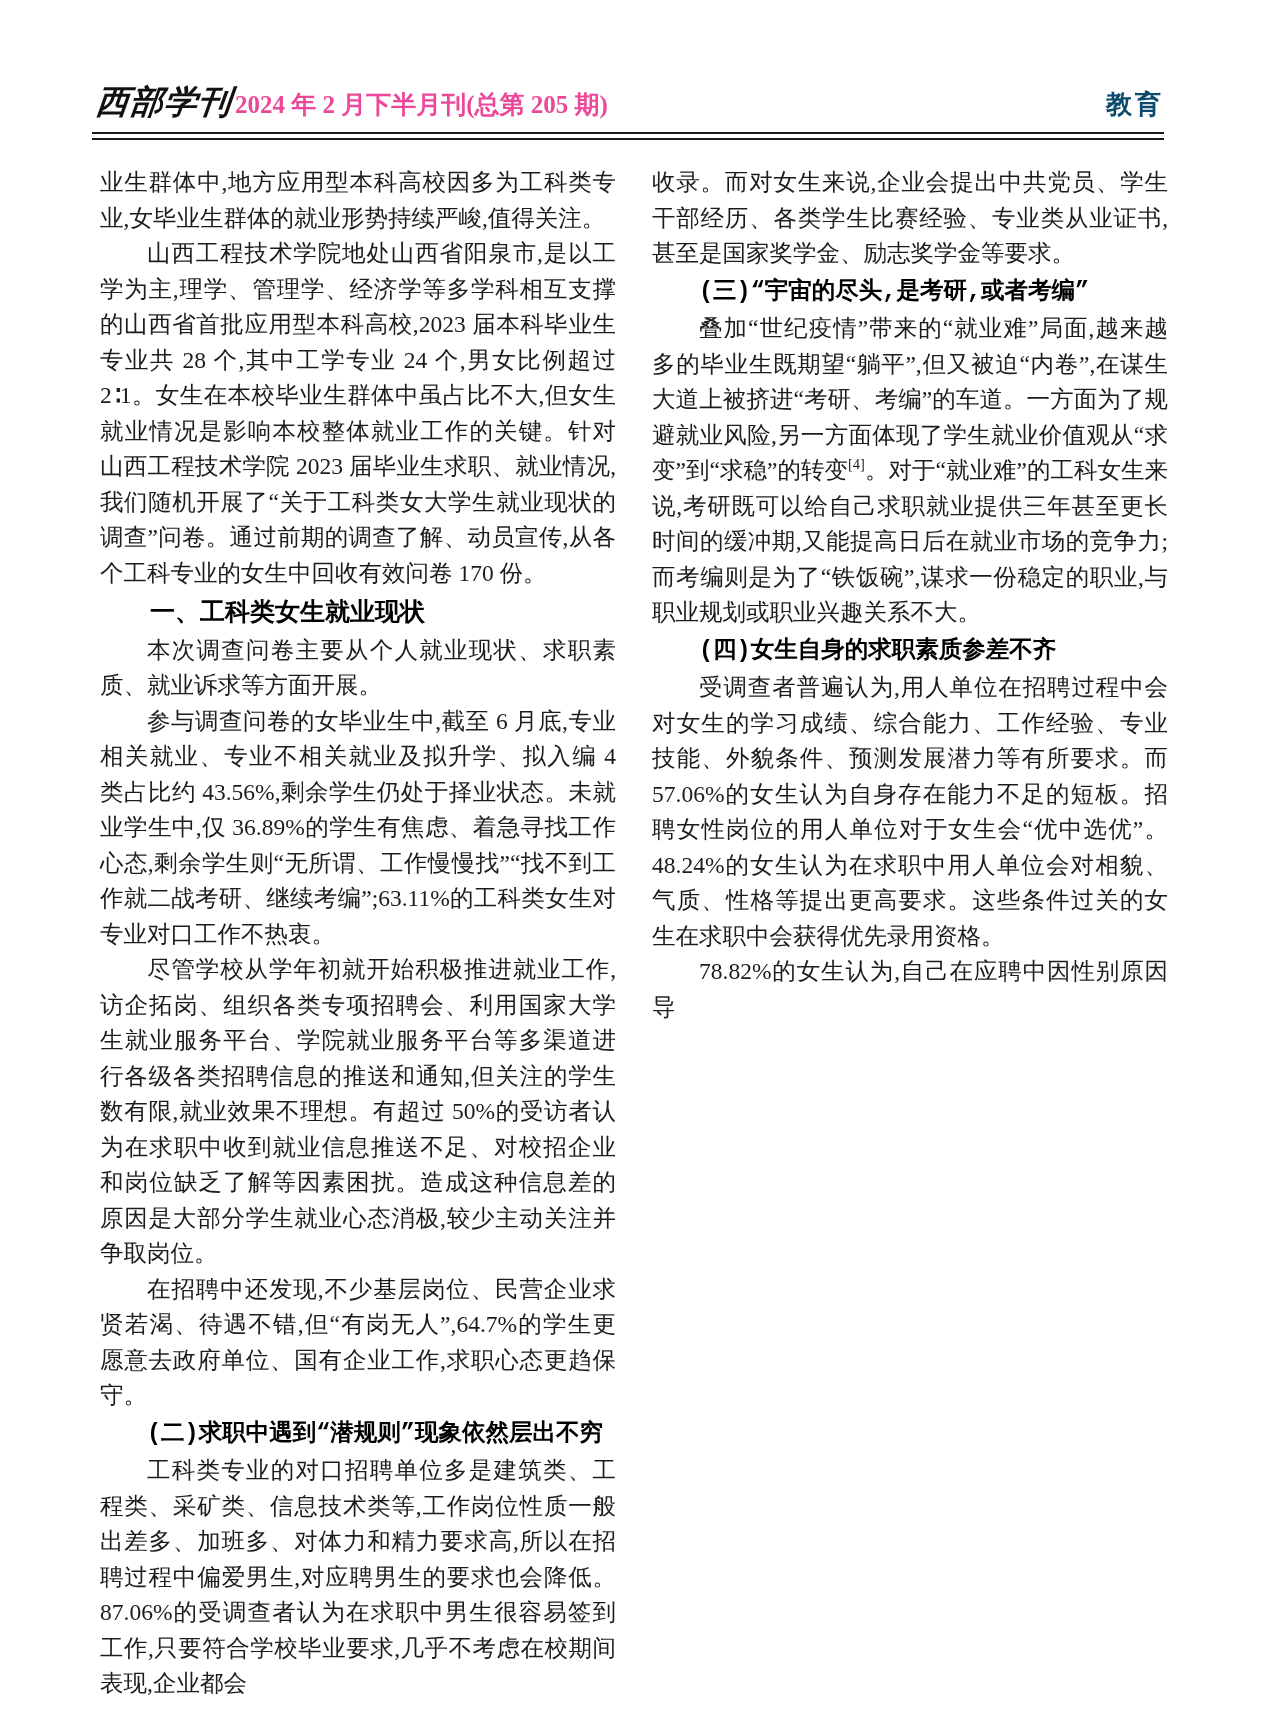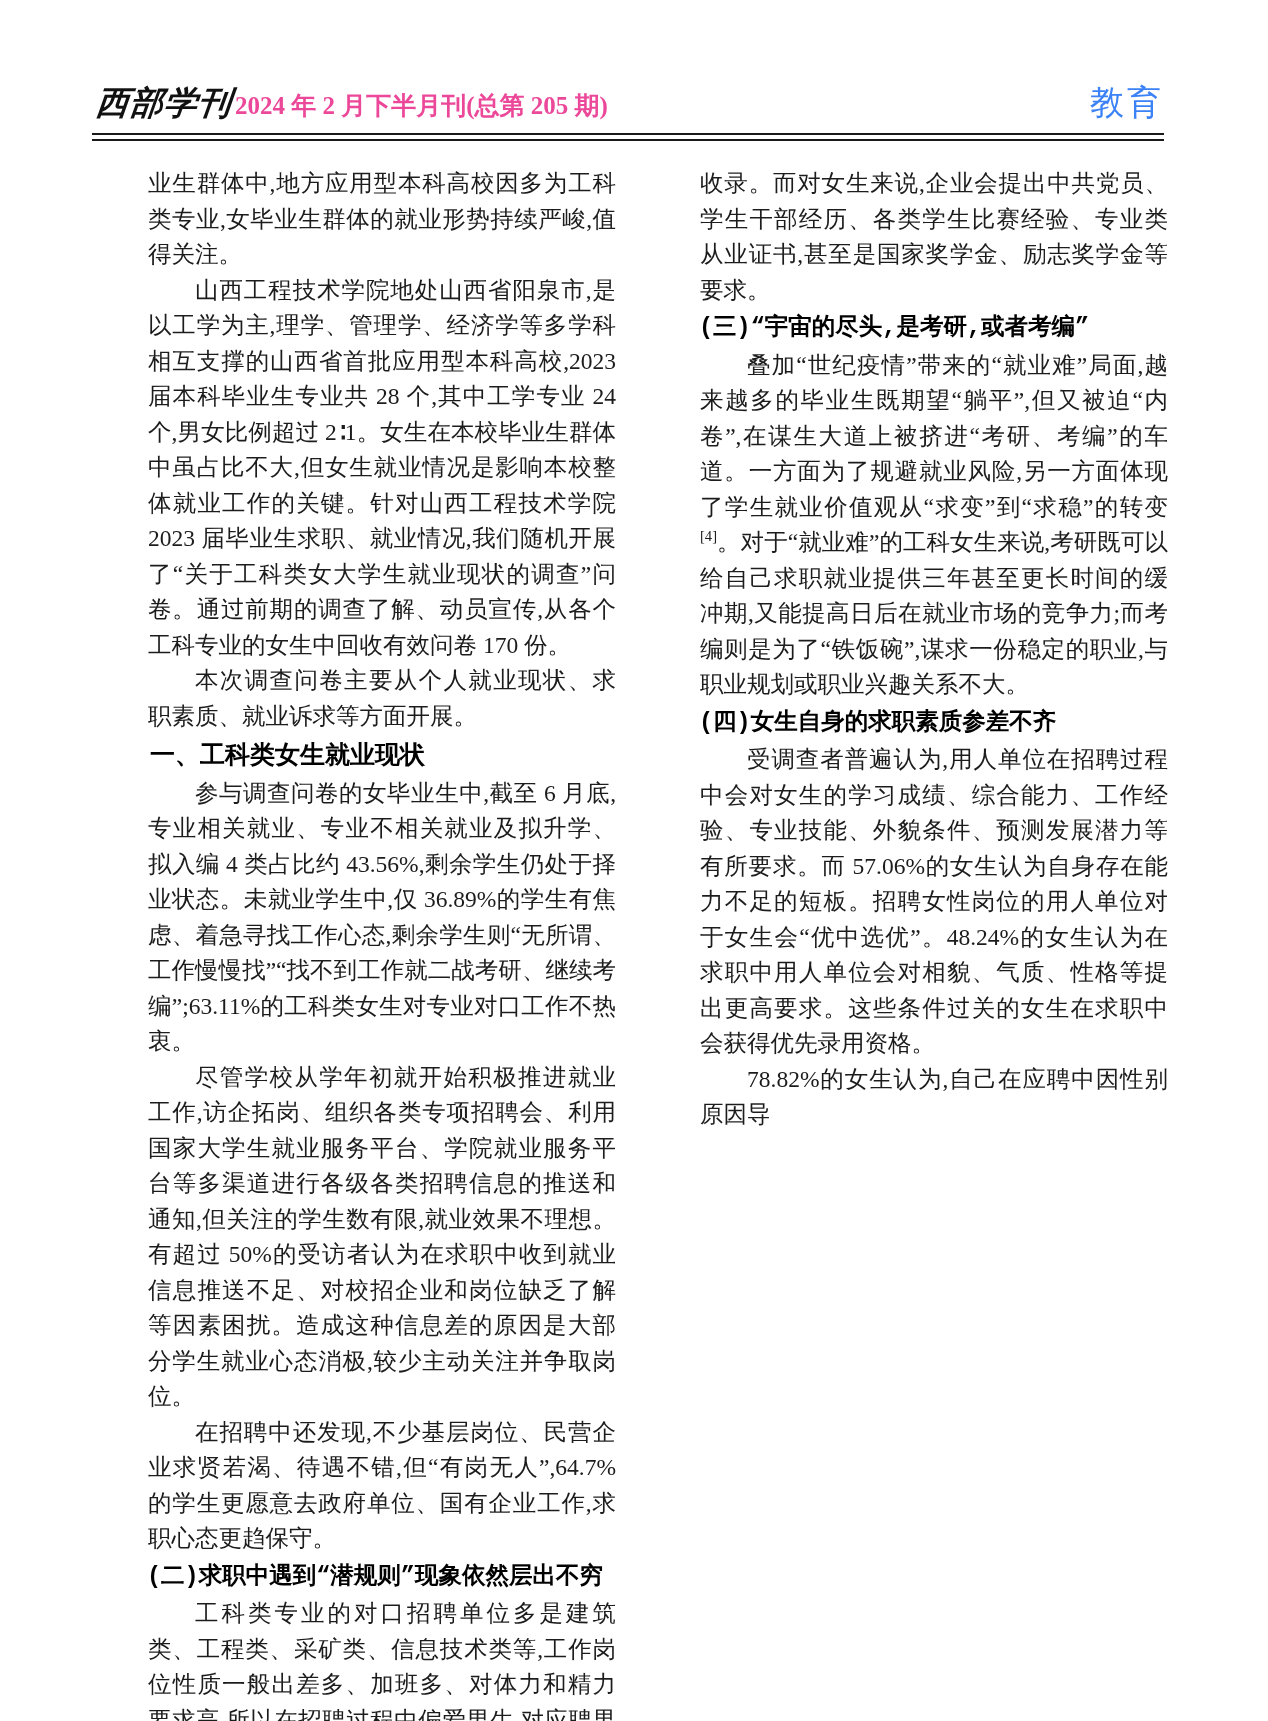--- a/index.html
+++ b/index.html
@@ -34,24 +34,24 @@
     color: #111;
   }
   .issue {
     font-family: "Liberation Serif", "DejaVu Serif", serif;
     font-weight: bold;
     font-size: 25px;
     color: #ec4899;
   }
   .section-label {
     font-family: "Liberation Sans", "DejaVu Sans", sans-serif;
-    font-weight: normal;
-    font-size: 34px;
+    font-weight: bold;
+    font-size: 26px;
     letter-spacing: 3px;
-    color: #3b82f6;
+    color: #0c4a6e;
   }
   .rule {
     margin: 7px 104px 0 92px;
     height: 4px;
     border-top: 2px solid #1a1a1a;
     border-bottom: 2px solid #1a1a1a;
   }
   
   .main {
     display: flex;
@@ -61,21 +61,21 @@
   }
   .col {
     flex: 1;
     min-width: 0;
     font-size: 23.5px;
     line-height: 35.5px;
     text-align: justify;
     text-justify: inter-ideograph;
   }
   .block { margin: 0; }
-  .block.para { text-indent: 2em; margin-left: 48px; }
+  .block.para { text-indent: 2em; }
   .block.para.no-indent { text-indent: 0; }
   .block.h1 {
     font-family: "Liberation Sans", "DejaVu Sans", sans-serif;
     font-weight: bold;
     font-size: 25px;
     color: #000;
     text-indent: 2em;
     padding: 3px 0;
   }
   .block.h2 {
@@ -100,22 +100,22 @@
     </div>
     <div class="section-label">教育</div>
   </div>
 
   <div class="rule"></div>
 
   <div class="main">
     <div class="col" id="col-left">
         <div class="block para no-indent"><span>业生群体中,地方应用型本科高校因多为工科类专业,女毕业生群体的就业形势持续严峻,值得关注。</span></div>
         <div class="block para"><span>山西工程技术学院地处山西省阳泉市,是以工学为主,理学、管理学、经济学等多学科相互支撑的山西省首批应用型本科高校,2023 届本科毕业生专业共 28 个,其中工学专业 24 个,男女比例超过 2∶1。女生在本校毕业生群体中虽占比不大,但女生就业情况是影响本校整体就业工作的关键。针对山西工程技术学院 2023 届毕业生求职、就业情况,我们随机开展了“关于工科类女大学生就业现状的调查”问卷。通过前期的调查了解、动员宣传,从各个工科专业的女生中回收有效问卷 170 份。</span></div>
+        <div class="block h1"><span>一、工科类女生就业现状</span></div>
         <div class="block para"><span>本次调查问卷主要从个人就业现状、求职素质、就业诉求等方面开展。</span></div>
-        <div class="block h1"><span>一、工科类女生就业现状</span></div>
         <div class="block para"><span>参与调查问卷的女毕业生中,截至 6 月底,专业相关就业、专业不相关就业及拟升学、拟入编 4 类占比约 43.56%,剩余学生仍处于择业状态。未就业学生中,仅 36.89%的学生有焦虑、着急寻找工作心态,剩余学生则“无所谓、工作慢慢找”“找不到工作就二战考研、继续考编”;63.11%的工科类女生对专业对口工作不热衷。</span></div>
         <div class="block para"><span>尽管学校从学年初就开始积极推进就业工作,访企拓岗、组织各类专项招聘会、利用国家大学生就业服务平台、学院就业服务平台等多渠道进行各级各类招聘信息的推送和通知,但关注的学生数有限,就业效果不理想。有超过 50%的受访者认为在求职中收到就业信息推送不足、对校招企业和岗位缺乏了解等因素困扰。造成这种信息差的原因是大部分学生就业心态消极,较少主动关注并争取岗位。</span></div>
         <div class="block para"><span>在招聘中还发现,不少基层岗位、民营企业求贤若渴、待遇不错,但“有岗无人”,64.7%的学生更愿意去政府单位、国有企业工作,求职心态更趋保守。</span></div>
         <div class="block h2"><span>(二)求职中遇到“潜规则”现象依然层出不穷</span></div>
         <div class="block para"><span>工科类专业的对口招聘单位多是建筑类、工程类、采矿类、信息技术类等,工作岗位性质一般出差多、加班多、对体力和精力要求高,所以在招聘过程中偏爱男生,对应聘男生的要求也会降低。87.06%的受调查者认为在求职中男生很容易签到工作,只要符合学校毕业要求,几乎不考虑在校期间表现,企业都会</span></div>
       </div>
     <div class="col" id="col-right">
         <div class="block para no-indent"><span>收录。而对女生来说,企业会提出中共党员、学生干部经历、各类学生比赛经验、专业类从业证书,甚至是国家奖学金、励志奖学金等要求。</span></div>
         <div class="block h2"><span>(三)“宇宙的尽头,是考研,或者考编”</span></div>
         <div class="block para"><span>叠加“世纪疫情”带来的“就业难”局面,越来越多的毕业生既期望“躺平”,但又被迫“内卷”,在谋生大道上被挤进“考研、考编”的车道。一方面为了规避就业风险,另一方面体现了学生就业价值观从“求变”到“求稳”的转变</span><sup class="cite">[4]</sup><span>。对于“就业难”的工科女生来说,考研既可以给自己求职就业提供三年甚至更长时间的缓冲期,又能提高日后在就业市场的竞争力;而考编则是为了“铁饭碗”,谋求一份稳定的职业,与职业规划或职业兴趣关系不大。</span></div>

